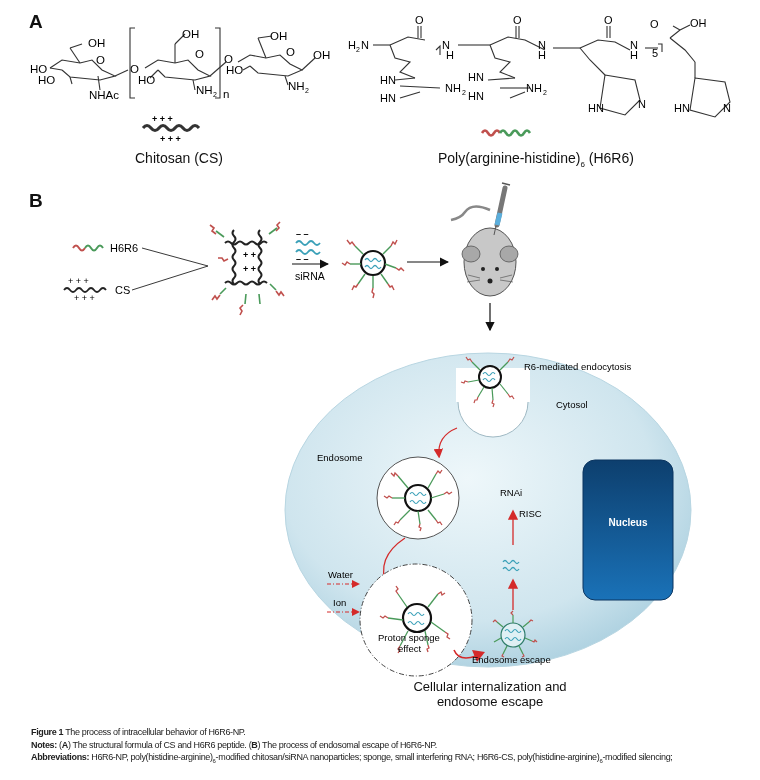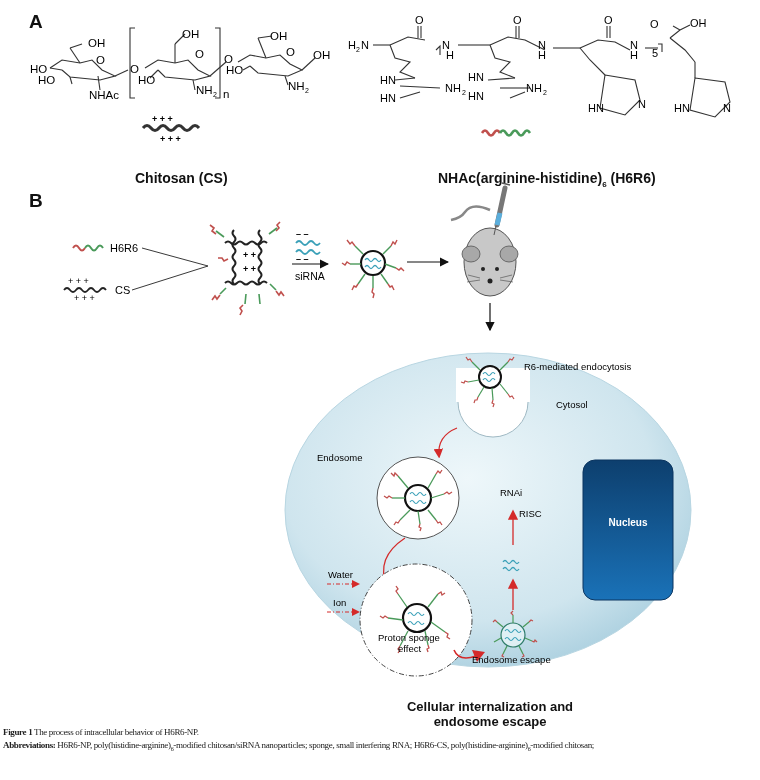--- a/index.html
+++ b/index.html
@@ -1,20 +1,20 @@
 <!DOCTYPE html>
 <html><head>
 <meta charset="utf-8">
 <style>
   html, body { margin:0; padding:0; background:#ffffff; }
   body { width:760px; height:780px; position:relative; overflow:hidden; font-family:"Liberation Sans", sans-serif; color:#111; }
   .abs { position:absolute; }
   .panel-label { font-family:"Liberation Sans", sans-serif; font-weight:bold; font-size:19px; }
-  .bold-title { font-weight:bold; font-size:14px; white-space:nowrap;margin-top:20px; }
-  .caption { font-family:Liberation Serif, serif; font-size:9px; line-height:12.6px; color:#222; white-space:nowrap; letter-spacing:-0.35px; }
+  .bold-title { font-weight:normal; font-size:14px; white-space:nowrap; }
+  .caption { font-family:Liberation Sans, sans-serif; font-size:9px; line-height:12.6px; color:#222; white-space:nowrap; letter-spacing:-0.35px;margin-left:28px; }
   .caption b { font-weight:bold; }
   svg text { font-family:"Liberation Sans", sans-serif; }
 </style>
 </head>
 <body>
 
 <div class="abs panel-label" style="left:29px;top:11px;">A</div>
 
 <svg class="abs" style="left:0;top:0;" width="340" height="170">
   <g stroke="#333" stroke-width="1.1" fill="none">
@@ -128,21 +128,21 @@
   <text x="203" y="95" font-size="7">2</text>
   <text x="248" y="112" font-size="11">HN</text>
   <text x="298" y="108" font-size="11">N</text>
   <text x="334" y="112" font-size="11">HN</text>
   <text x="383" y="112" font-size="11">N</text>
 
   <path d="M142,133 q3,-5 6,0 t6,0 t6,0" stroke="#c0504d" stroke-width="2.6" fill="none"></path>
   <path d="M160,133 q3,-5 6,0 t6,0 t6,0 t6,0 t6,0" stroke="#4a9a5a" stroke-width="2.6" fill="none"></path>
 </svg>
 <div class="abs bold-title" style="left:438px;top:150px;">
-  <span>NHAc(arginine-histidine)</span><sub style="font-size:8px;">6</sub><span> (H6R6)</span>
+  <span>Poly(arginine-histidine)</span><sub style="font-size:8px;">6</sub><span> (H6R6)</span>
 </div>
 
 <div class="abs panel-label" style="left:29px;top:190px;">B</div>
 
 <svg class="abs" style="left:0;top:180px;" width="760" height="540">
   <defs>
     <radialGradient id="cellGrad" cx="0.45" cy="0.4" r="0.7">
       <stop offset="0" stop-color="#eef7fa"></stop>
       <stop offset="0.65" stop-color="#cfe5ee"></stop>
       <stop offset="1" stop-color="#9ec8da"></stop>
@@ -378,14 +378,15 @@
   <text x="628" y="346" font-size="10" font-weight="bold" fill="#fff" text-anchor="middle">Nucleus</text>
 </svg>
 
 <div class="abs bold-title" style="left:0;width:980px;top:679px;text-align:center;font-size:13px;line-height:15px;">
   <div>Cellular internalization and</div>
   <div>endosome escape</div>
 </div>
 
 <div class="abs caption" style="left:3px;top:726px;">
   <div><b>Figure 1</b><span> The process of intracellular behavior of H6R6-NP.</span></div>
-  <div><b>Abbreviations:</b><span> H6R6-NP, poly(histidine-arginine)</span><sub style="font-size:6px;">6</sub><span>-modified chitosan/siRNA nanoparticles; sponge, small interfering RNA; H6R6-CS, poly(histidine-arginine)</span><sub style="font-size:6px;">6</sub><span>-modified chitosan;</span></div>
+  <div><b>Notes:</b><span> (</span><b>A</b><span>) The structural formula of CS and H6R6 peptide. (</span><b>B</b><span>) The process of endosomal escape of H6R6-NP.</span></div>
+  <div><b>Abbreviations:</b><span> H6R6-NP, poly(histidine-arginine)</span><sub style="font-size:6px;">6</sub><span>-modified chitosan/siRNA nanoparticles; sponge, small interfering RNA; H6R6-CS, poly(histidine-arginine)</span><sub style="font-size:6px;">6</sub><span>-modified silencing;</span></div>
 </div>
 
 </body></html>

